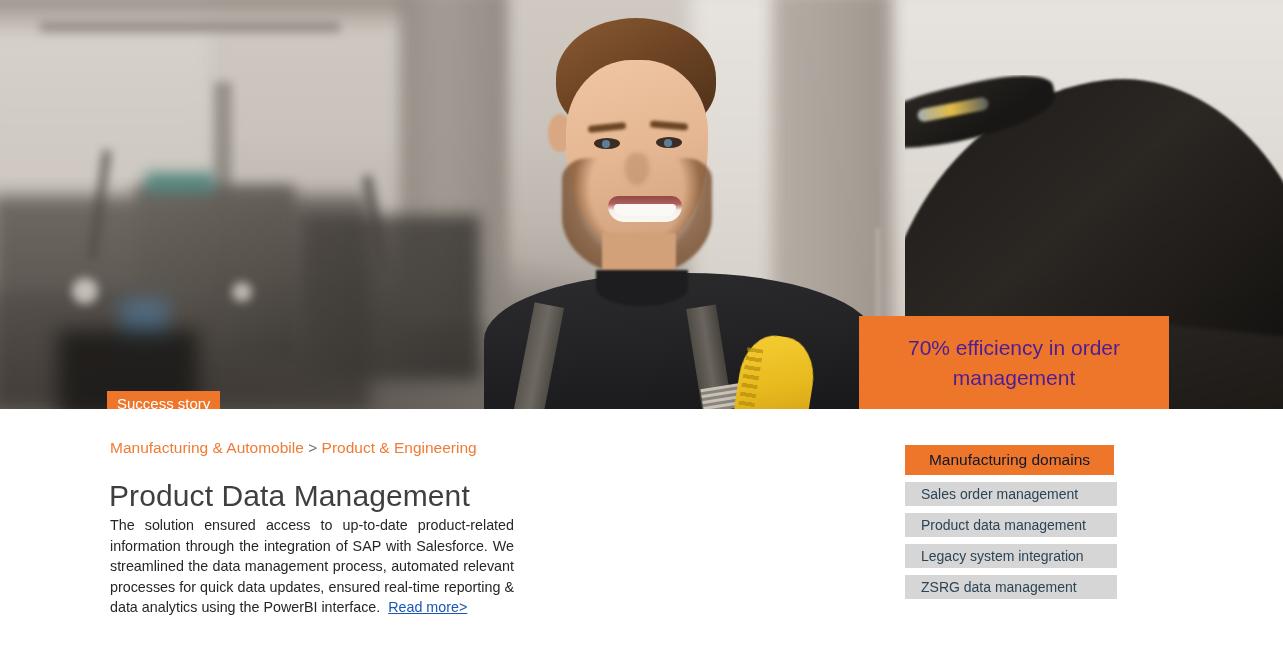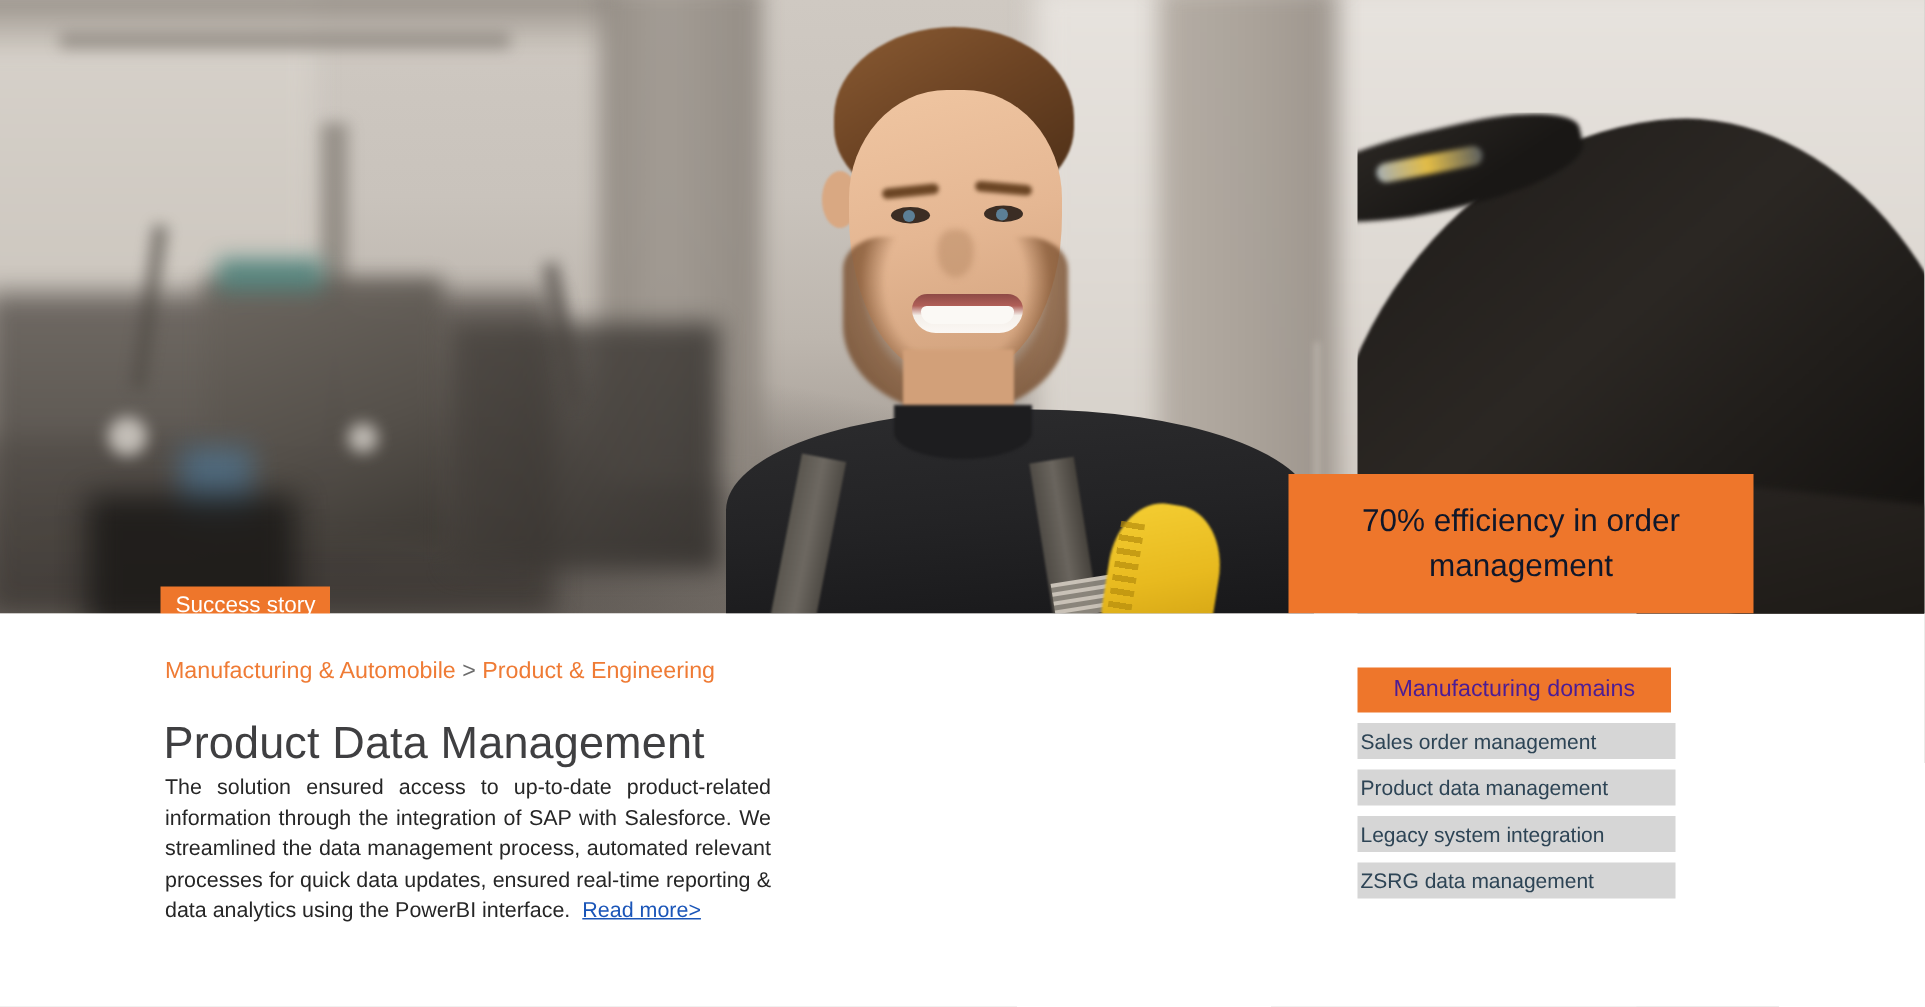--- a/index.html
+++ b/index.html
@@ -219,21 +219,21 @@
   }
 
   
   .stat-box {
     position: absolute; left: 859px; top: 316px; width: 310px; height: 93px;
     background: #ee762b;
     display: flex; align-items: center; justify-content: center;
     text-align: center;
   }
   .stat-text {
-    color: #0f172a; font-size: 21px; line-height: 30px; font-weight: 400;
+    color: #4c1d95; font-size: 21px; line-height: 30px; font-weight: 400;
     padding: 0 18px;
   }
 
   .badge {
     position: absolute; left: 107px; top: 391px; width: 113px; height: 26px;
     background: #ee762b; color: #fff;
     font-size: 15px; line-height: 26px; padding-left: 10px;
   }
 
   
@@ -260,28 +260,28 @@
   }
 
   .col-mid {
     position: absolute; left: 579px; top: 106px; width: 300px;
     font-size: 14.3px; line-height: 20.6px; color: #262626;
   }
 
   
   .sidebar { position: absolute; left: 905px; top: 36px; width: 212px; }
   .sidebar-header {
-    height: 30px; background: #ee762b; color: #4c1d95;
+    height: 30px; background: #ee762b; color: #0f172a;
     font-size: 15.5px; line-height: 30px; text-align: center;
     width: 209px;
   }
   .sidebar-item {
     margin-top: 7px; height: 24px; background: #d6d6d6;
     color: #2d4455; font-size: 14px; line-height: 24px;
-    padding-left: 2px;
+    padding-left: 16px;
   }
 </style>
 </head>
 <body>
 
 <div class="page">
 
   <div class="hero">
     <div class="hero-photo">
       <div class="bg-wall-left"></div>

